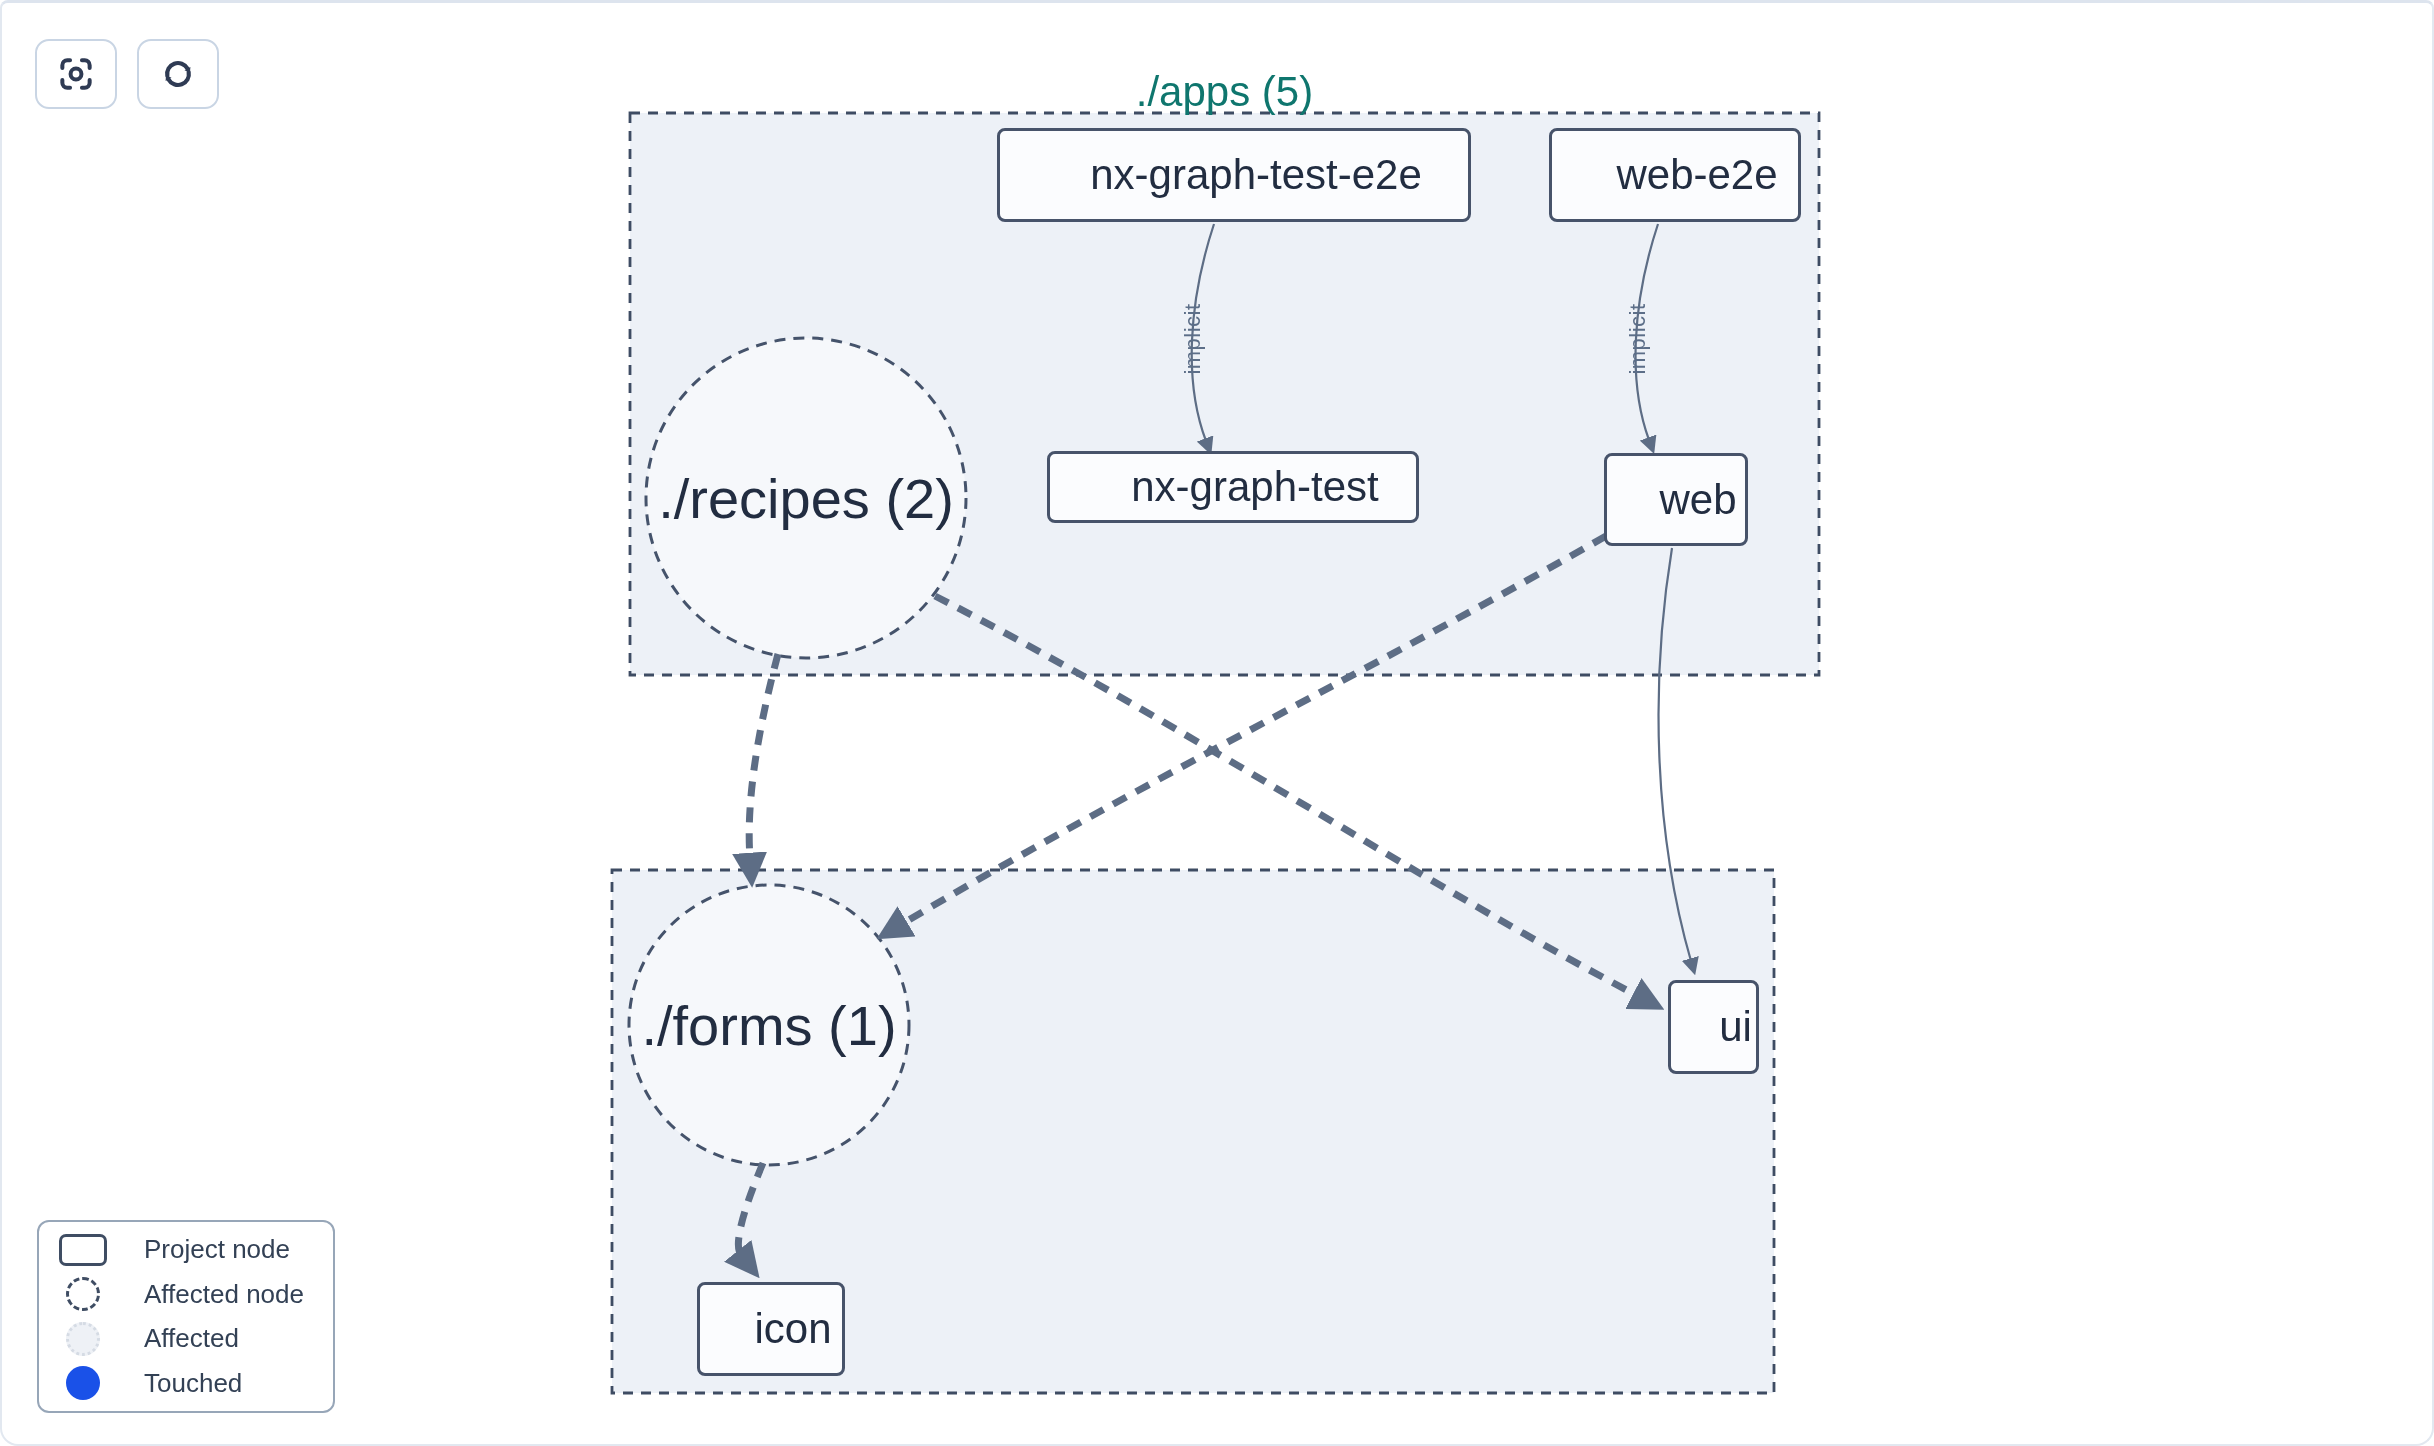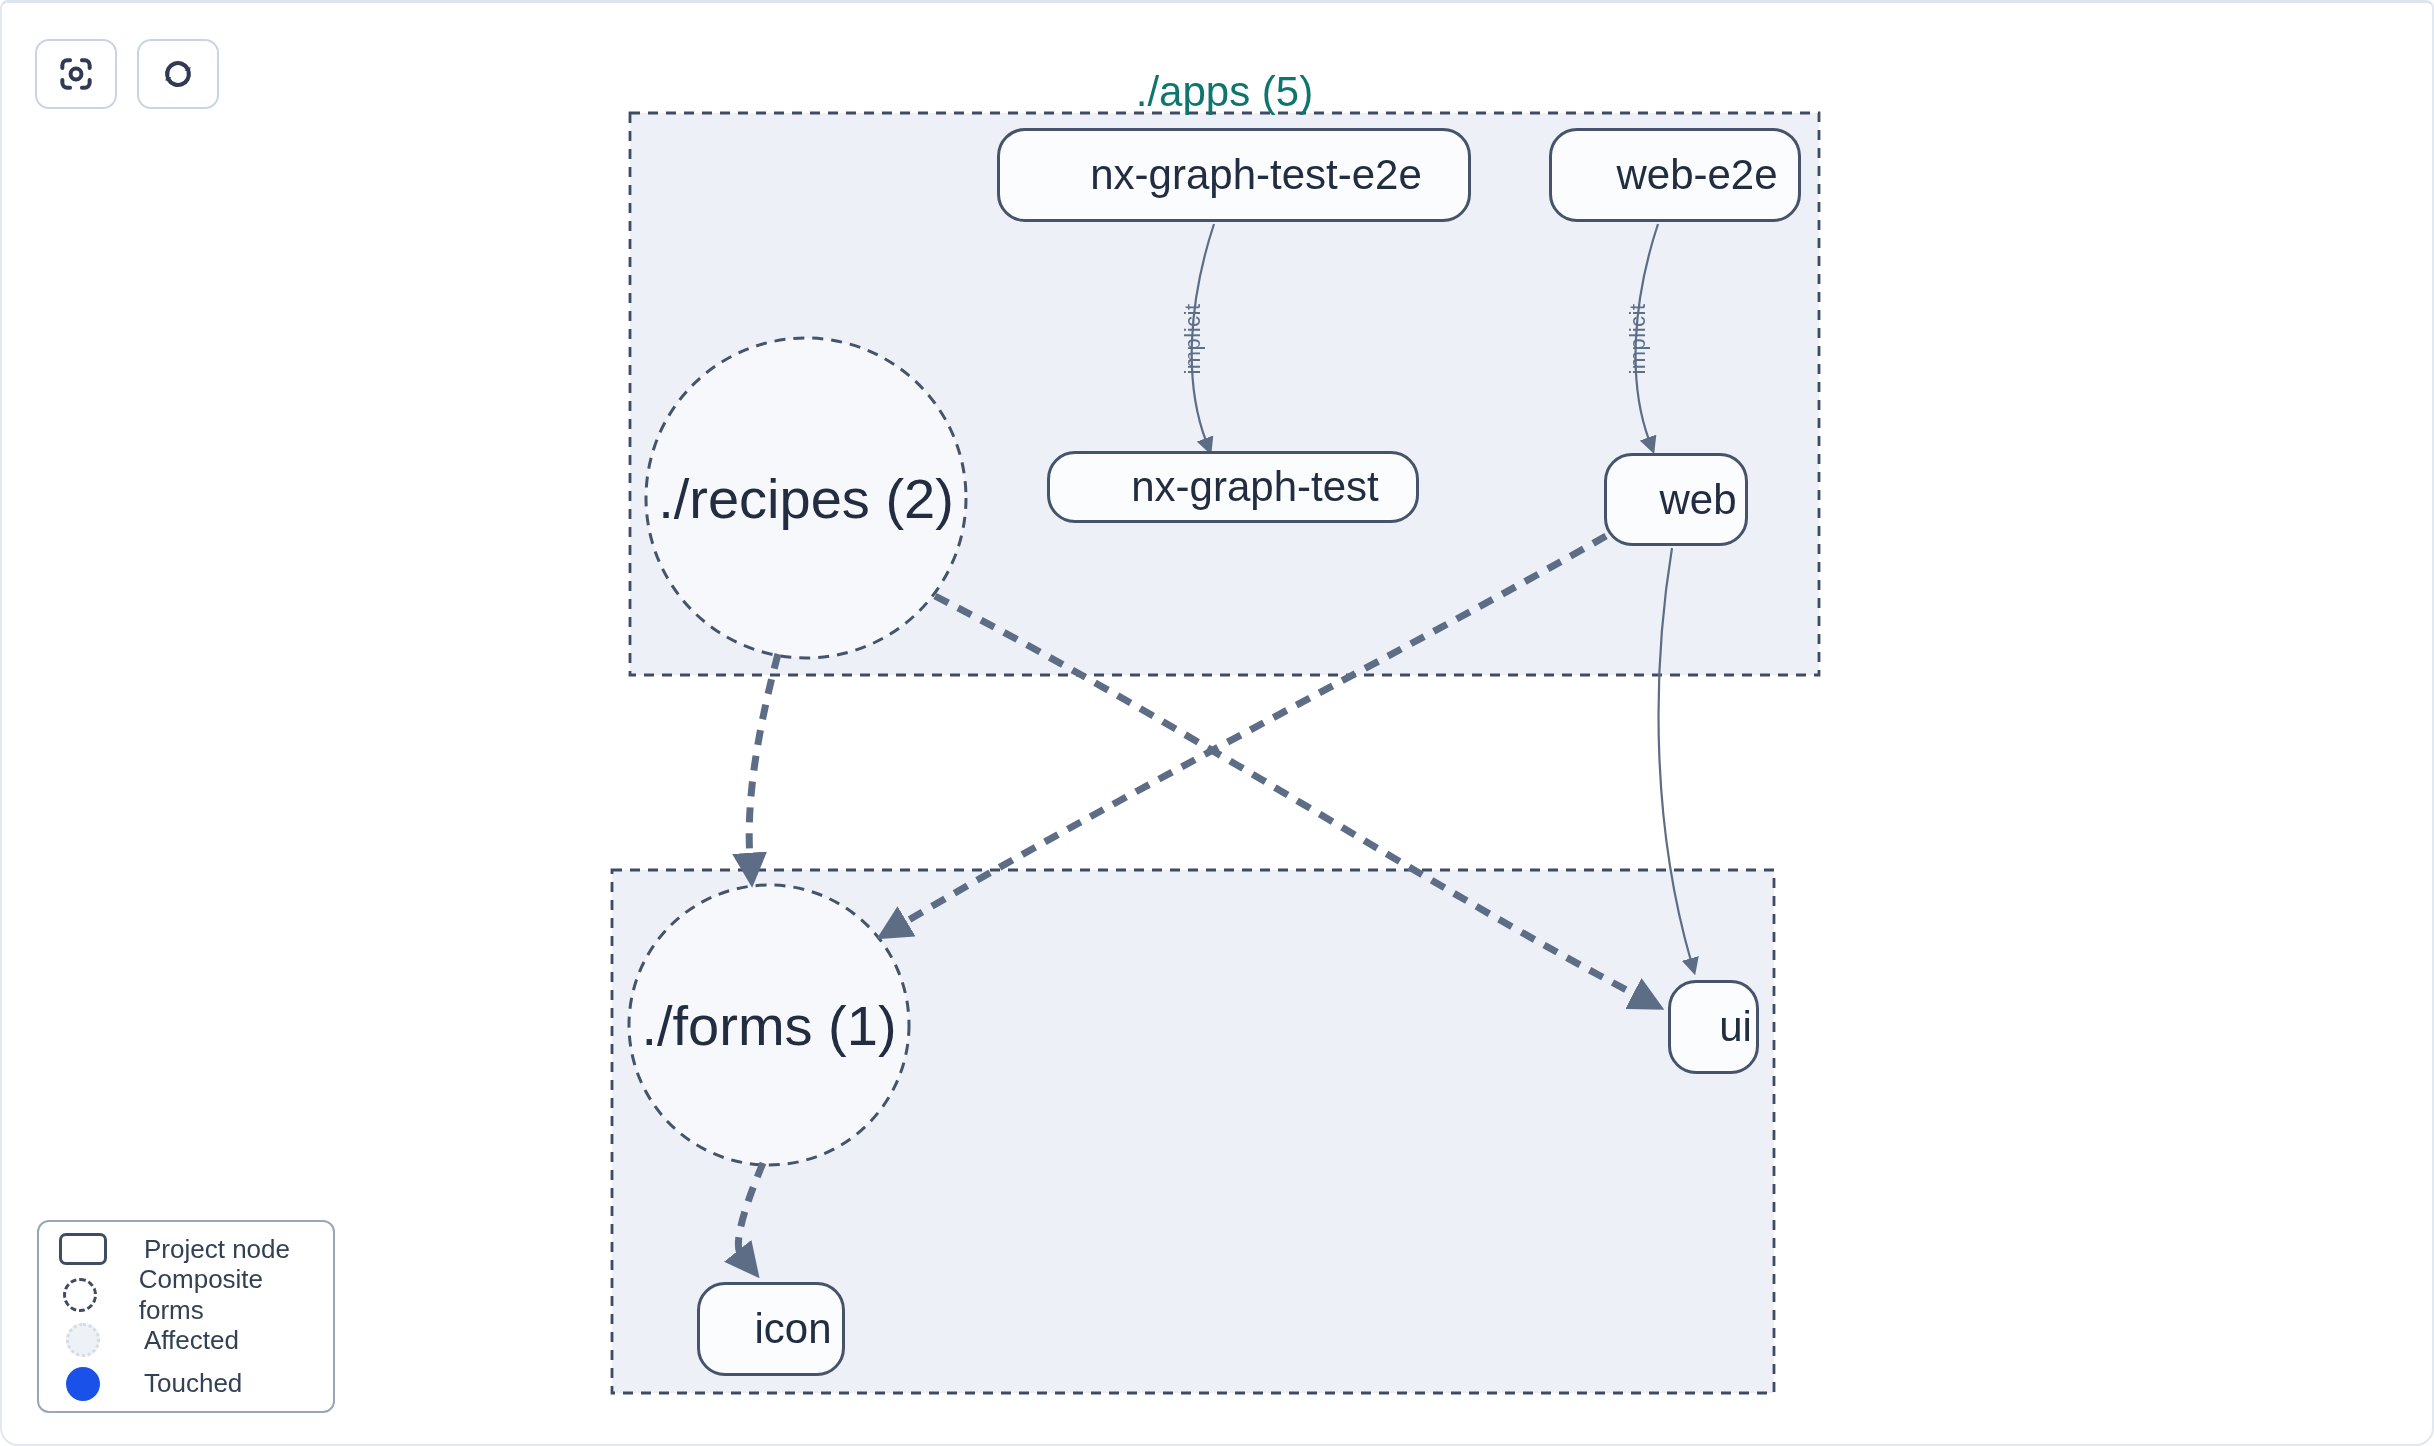--- a/index.html
+++ b/index.html
@@ -25,21 +25,21 @@
   .tool-btn svg{display:block;}
   
   #canvas{position:absolute;left:0;top:0;z-index:1;}
   
   .group-title{
     position:absolute;z-index:3;text-align:center;
     font-size:42px;color:#0f766e;line-height:1;
   }
   .node{
     position:absolute;z-index:4;
-    background:#fbfcfe;border:3px solid #47536a;border-radius:28px;
+    background:#fbfcfe;border:3px solid #47536a;border-radius:8px;
     display:flex;align-items:center;justify-content:center;
     font-size:42px;color:#222d41;box-sizing:border-box;
     cursor:pointer;
     padding-left:44px;
   }
   .composite-label{
     position:absolute;z-index:4;transform:translate(-50%,-50%);
     font-size:56px;color:#222d41;white-space:nowrap;cursor:pointer;
   }
   .edge-label{
@@ -136,21 +136,21 @@
     <div class="legend-row">
       <div class="legend-swatch-col">
           <div class="sw-project"></div>
         </div>
       <div class="legend-label">Project node</div>
     </div>
     <div class="legend-row">
       <div class="legend-swatch-col">
           <div class="sw-composite"></div>
         </div>
-      <div class="legend-label">Composite forms</div>
+      <div class="legend-label">Affected node</div>
     </div>
     <div class="legend-row">
       <div class="legend-swatch-col">
           <div class="sw-affected"></div>
         </div>
       <div class="legend-label">Affected</div>
     </div>
     <div class="legend-row">
       <div class="legend-swatch-col">
           <div class="sw-touched"></div>

